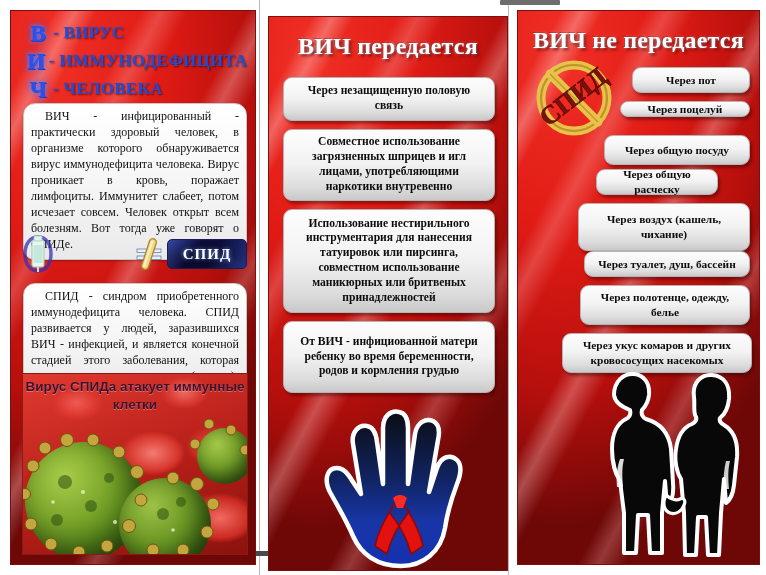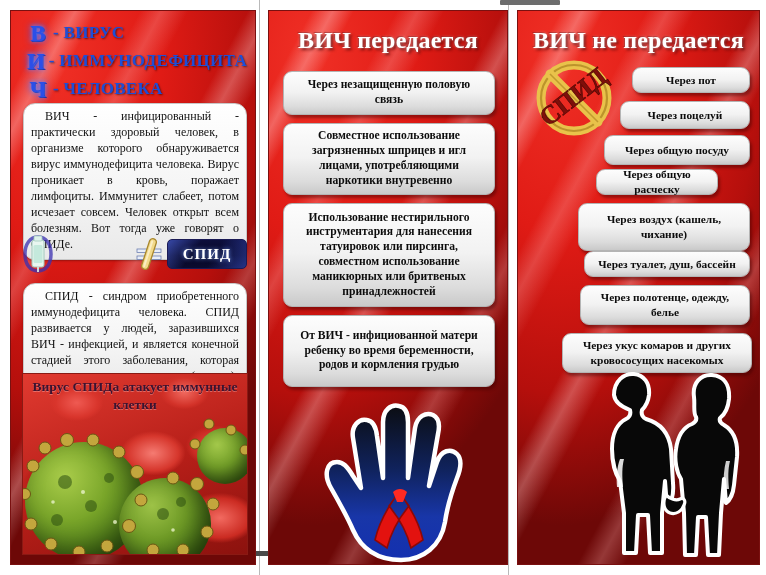--- a/index.html
+++ b/index.html
@@ -52,21 +52,21 @@
   .panel-bg {
     position: absolute; inset: 0;
     background:
       linear-gradient(118deg, rgba(255,255,255,0) 8%, rgba(255,190,190,.42) 12%, rgba(255,255,255,0) 16%),
       linear-gradient(118deg, rgba(255,255,255,0) 24%, rgba(255,170,170,.30) 28%, rgba(255,255,255,0) 33%),
       linear-gradient(118deg, rgba(255,255,255,0) 44%, rgba(255,200,200,.35) 48%, rgba(255,255,255,0) 53%),
       linear-gradient(118deg, rgba(255,255,255,0) 66%, rgba(255,180,180,.28) 70%, rgba(255,255,255,0) 75%),
       radial-gradient(115% 85% at 18% 8%, #f03026 0%, #e01b15 38%, #b50f0c 72%, #6d0807 100%);
   }
   .panel-left   { left: 10px;  width: 246px; }
-  .panel-mid    { left: 268px; width: 240px; }
+  .panel-mid    { left: 268px; width: 240px; margin-top: 6px; }
   .panel-right  { left: 517px; width: 243px; }
 
   .panel-inner { position: relative; width: 100%; height: 100%; }
 
   
   .acronym {
     position: absolute;
     left: 12px; top: 8px;
     width: 224px;
   }
@@ -178,21 +178,21 @@
       radial-gradient(40px 28px at 86% 40%, #ee5048 0%, #c92a22 60%, rgba(0,0,0,0) 74%),
       radial-gradient(44px 30px at 58% 44%, #f57b72 0%, #d6362c 58%, rgba(0,0,0,0) 74%),
       radial-gradient(36px 26px at 12% 60%, #e8453c 0%, #b82019 60%, rgba(0,0,0,0) 74%),
       radial-gradient(50px 34px at 88% 80%, #f26a60 0%, #cb2b22 58%, rgba(0,0,0,0) 74%),
       linear-gradient(160deg,#e13a30 0%, #b51e18 55%, #8c120e 100%);
   }
   .virus-title {
     position: absolute;
     left: 0; right: 0; top: 4px;
     text-align: center;
-    font-family: Liberation Serif, serif;
+    font-family: Liberation Sans, sans-serif;
     font-weight: bold;
     font-size: 13.5px;
     color: #3b1230;
     line-height: 1.35;
     text-shadow: 0 1px 0 rgba(255,220,220,.35);
   }
   .virion {
     position: absolute;
     border-radius: 50%;
   }
@@ -418,21 +418,21 @@
 
       <svg class="noaids" viewBox="0 0 88 86">
         <circle cx="44" cy="43" r="33" fill="none" stroke="#e9c24a" stroke-width="9"></circle>
         <circle cx="44" cy="43" r="33" fill="none" stroke="#a8801e" stroke-width="2.2" opacity=".7"></circle>
         <line x1="20" y1="19" x2="68" y2="67" stroke="#e9c24a" stroke-width="9" stroke-linecap="round"></line>
         <line x1="20" y1="19" x2="68" y2="67" stroke="#a8801e" stroke-width="1.6" opacity=".6"></line>
         <text x="44" y="50" text-anchor="middle" transform="rotate(-38 44 43)" font-family="Liberation Serif, serif" font-weight="bold" font-size="26" fill="#7e0f0a" stroke="#4a0604" stroke-width=".6">СПИД</text>
       </svg>
 
       <div class="card" style="left:114px;top:56px;width:118px;height:26px;">Через пот</div>
-      <div class="card" style="left:102px;top:90px;width:130px;height:28px;">Через поцелуй</div>
+      <div class="card" style="left:102px;top:90px;width:130px;height:16px;">Через поцелуй</div>
       <div class="card" style="left:86px;top:124px;width:146px;height:30px;">Через общую посуду</div>
       <div class="card" style="left:78px;top:158px;width:122px;height:26px;">Через общую расческу</div>
       <div class="card" style="left:60px;top:192px;width:172px;height:48px;">Через воздух (кашель, чихание)</div>
       <div class="card" style="left:66px;top:240px;width:166px;height:26px;">Через туалет, душ, бассейн</div>
       <div class="card" style="left:62px;top:274px;width:170px;height:40px;">Через полотенце, одежду, белье</div>
       <div class="card" style="left:44px;top:322px;width:190px;height:40px;">Через укус комаров и других кровососущих насекомых</div>
 
       <svg class="couple-wrap" viewBox="0 0 176 200">
 
         <path d="M40 32 C40 18 50 10 60 11 C70 12 76 20 75 32 C74 40 71 44 68 47

